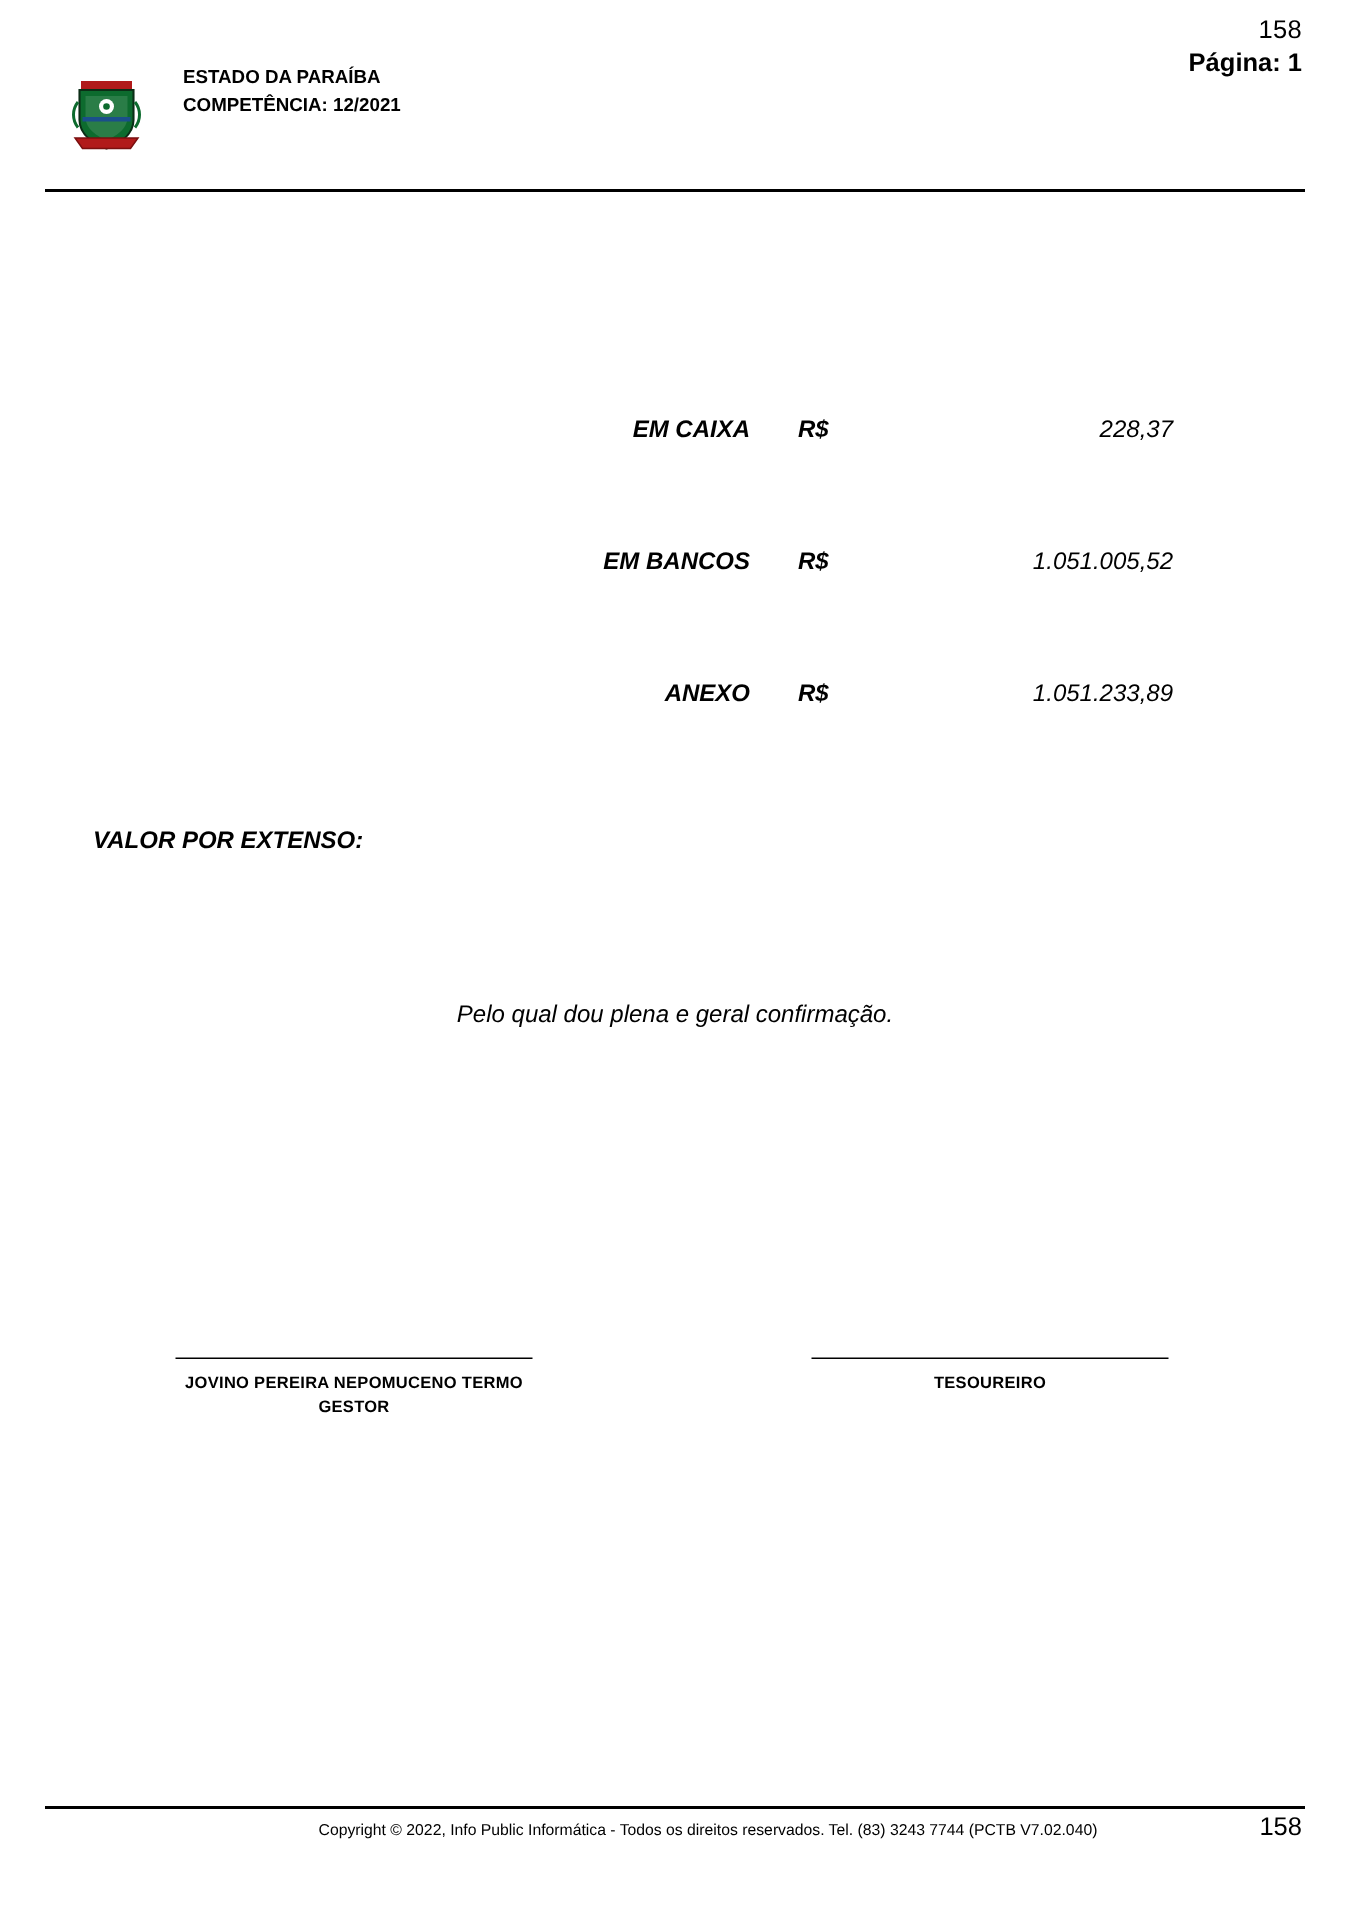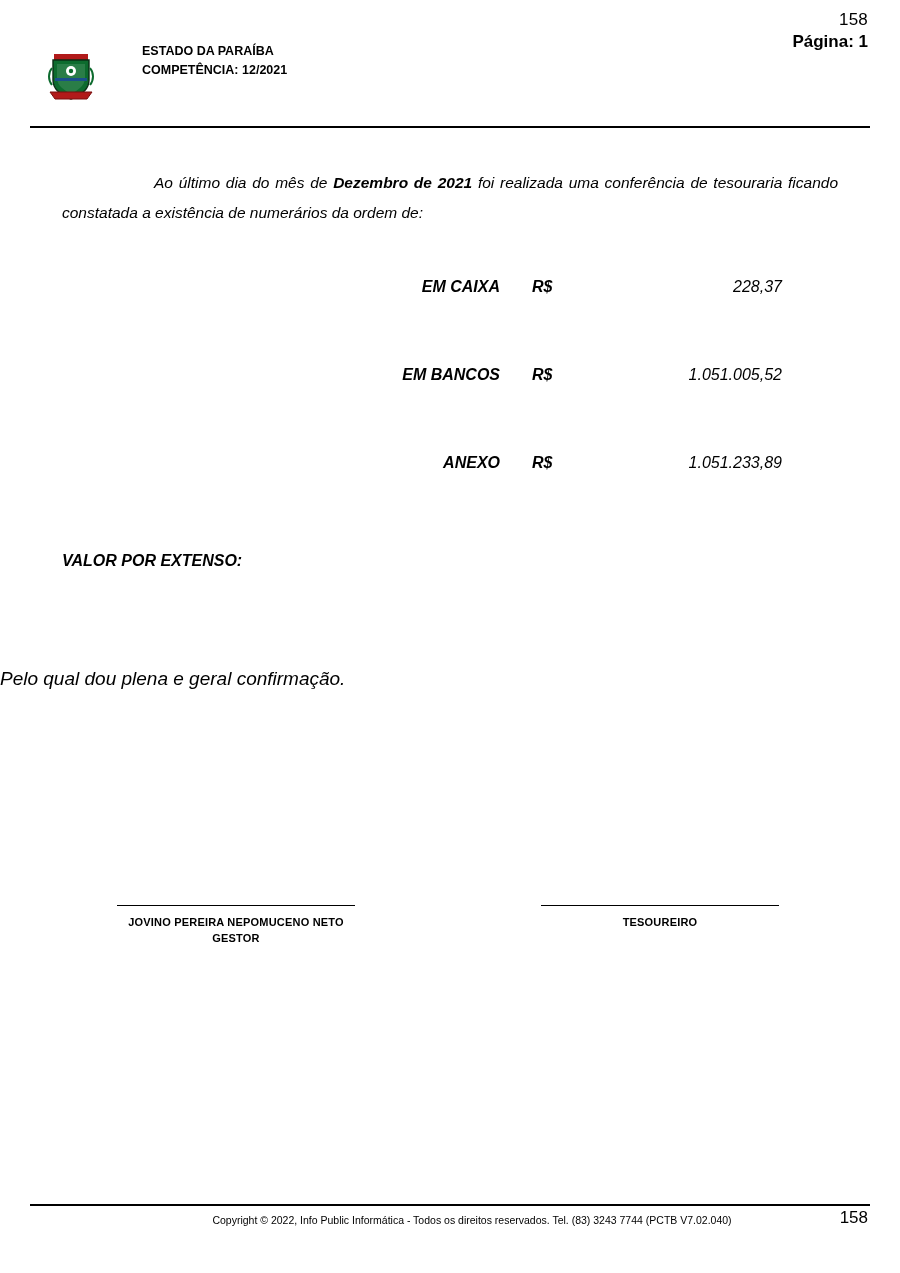--- a/index.html
+++ b/index.html
@@ -57,21 +57,21 @@
   }
 
   .header-text {
     position: absolute;
     left: 92px;
     top: 4px;
     font-size: 12.5px;
     font-weight: bold;
     line-height: 19px;
   }
-  .header-text div { white-space: nowrap; margin-left: 20px; }
+  .header-text div { white-space: nowrap; }
 
   .header-rule {
     position: absolute;
     left: 30px;
     right: 30px;
     top: 126px;
     border-top: 2px solid #000;
   }
 
   
@@ -133,21 +133,22 @@
     right: 60px;
     font-size: 15px;
     font-style: italic;
   }
 
   .confirmation {
     position: absolute;
     left: 0;
     right: 0;
     top: 668px;
-    font-size: 19px;
+    text-align: center;
+    font-size: 16px;
     font-style: italic;
   }
 
   
   .sig {
     position: absolute;
     top: 905px;
     width: 280px;
     text-align: center;
   }
@@ -227,23 +228,20 @@
         <path d="M50 24 c4 5 4 12 0 17" stroke="#0d6b2e" stroke-width="2" fill="none"></path>
       </svg>
     </div>
     <div class="header-text">
       <div>ESTADO DA PARAÍBA</div>
       <div>COMPETÊNCIA: 12/2021</div>
     </div>
   </div>
   <div class="header-rule"></div>
 
-  <div class="intro">
-    <span class="indent"></span><span>Ao último dia do mês de </span><b>Dezembro de 2021</b><span> foi realizada uma conferência de tesouraria ficando constatada a existência de numerários da ordem de:</span>
-  </div>
 
   <div class="amounts">
     <div class="amount-row">
       <span class="amount-label">EM CAIXA</span>
       <span class="amount-currency">R$</span>
       <span class="amount-value">228,37</span>
     </div>
     <div class="amount-row">
       <span class="amount-label">EM BANCOS</span>
       <span class="amount-currency">R$</span>
@@ -255,21 +253,21 @@
       <span class="amount-value">1.051.233,89</span>
     </div>
   </div>
 
   <div class="extenso-title">VALOR POR EXTENSO:</div>
 
   <div class="confirmation">Pelo qual dou plena e geral confirmação.</div>
 
   <div class="sig sig-left">
     <div class="sig-line"></div>
-    <div class="sig-name">JOVINO PEREIRA NEPOMUCENO NETO</div>
+    <div class="sig-name">JOVINO PEREIRA NEPOMUCENO TERMO</div>
     <div class="sig-role">GESTOR</div>
   </div>
 
   <div class="sig sig-right">
     <div class="sig-line"></div>
     <div class="sig-name"></div>
     <div class="sig-role">TESOUREIRO</div>
   </div>
 
   <div class="footer-rule"></div>

